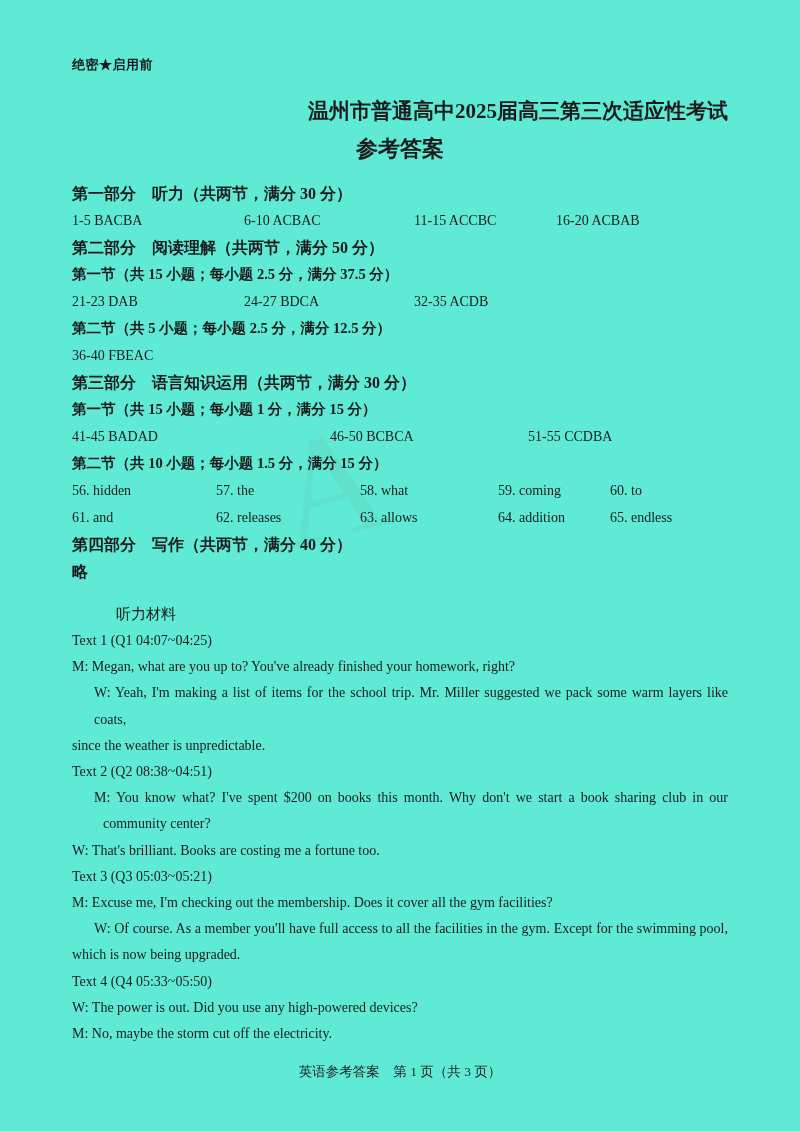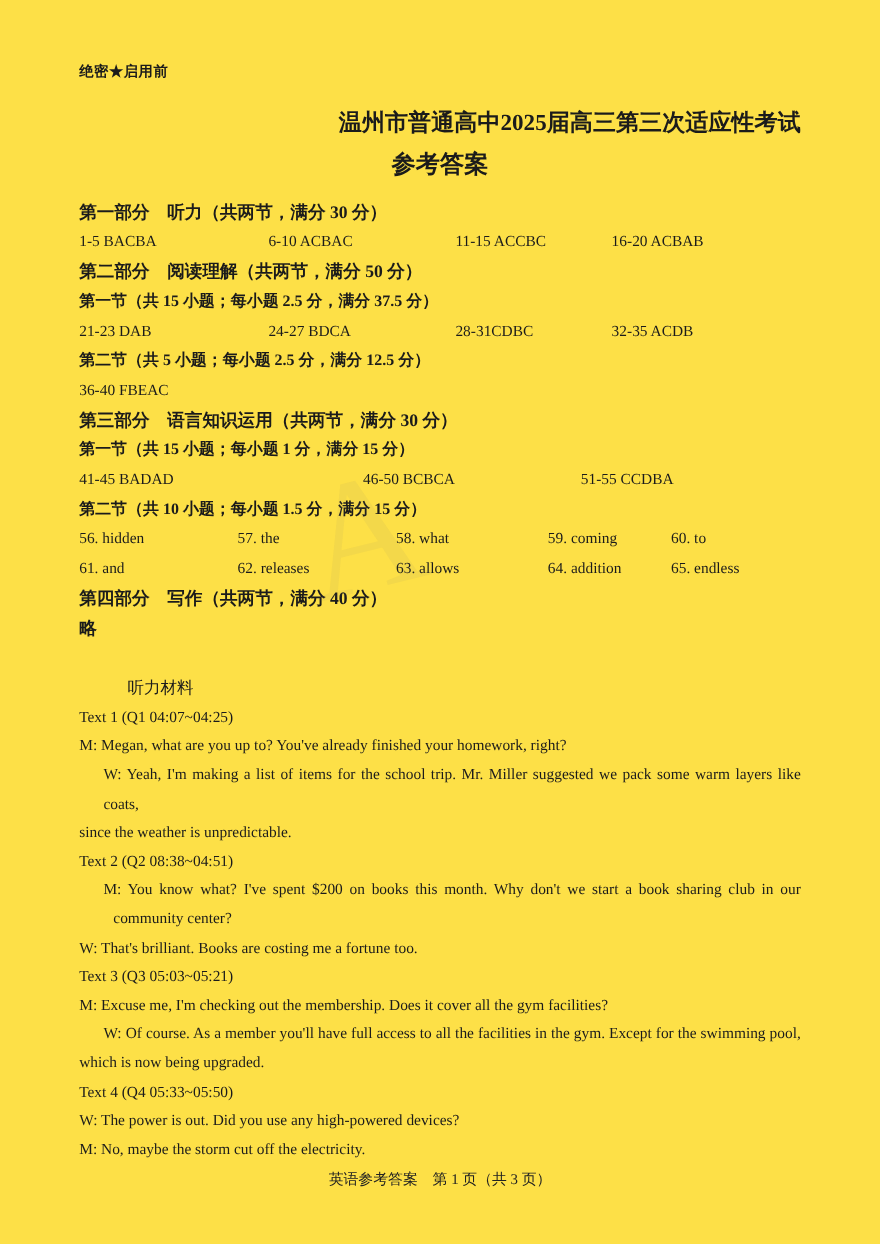--- a/index.html
+++ b/index.html
@@ -3,21 +3,21 @@
 <meta charset="utf-8">
 <style>
   html, body { margin: 0; padding: 0; background: #ffffff; }
   .page {
     position: relative;
     width: 800px;
     height: 1131px;
     margin: 0 auto;
     box-sizing: border-box;
     padding: 56px 72px 0 72px;
-    background: #fde047;
+    background: #5eead4;
     color: #1b1b1b;
     font-family: "Liberation Serif", "DejaVu Serif", serif;
     font-size: 14px;
     overflow: hidden;
   }
   .security {
     font-weight: bold;
     font-size: 13px;
     letter-spacing: 0.5px;
   }
@@ -38,21 +38,21 @@
   #blocks { margin-top: 16px; }
   .block { line-height: 27px; min-height: 27px; }
   .block.heading { font-weight: bold; font-size: 16px; }
   .block.note { font-weight: bold; font-size: 14.5px; }
   .ans-row { display: grid; font-size: 14px; }
   .ans-row.answers4 { grid-template-columns: 172px 170px 142px 1fr; }
   .ans-row.answers3 { grid-template-columns: 258px 198px 1fr; }
   .ans-row.answers5 { grid-template-columns: 144px 144px 138px 112px 1fr; }
   .ans-row.answers1 { grid-template-columns: 1fr; }
   .t-title {
-    margin-top: 28px;
+    margin-top: 16px;
     font-size: 15px;
     line-height: 26px;
     padding-left: 44px;
   }
   #transcript { margin-top: 1px; }
   .t-line { line-height: 26.2px; font-size: 14px; }
   .t-line.justify { text-align: justify; text-align-last: justify; margin-left: 22px; }
   .t-line.indent { padding-left: 31px; }
   .footer {
     position: absolute;
@@ -91,21 +91,20 @@
         <span>1-5 BACBA</span>
         <span>6-10 ACBAC</span>
         <span>11-15 ACCBC</span>
         <span>16-20 ACBAB</span>
       </div>
       <div class="block heading">第二部分　阅读理解（共两节，满分 50 分）</div>
       <div class="block note">第一节（共 15 小题；每小题 2.5 分，满分 37.5 分）</div>
       <div class="block ans-row answers4">
         <span>21-23 DAB</span>
         <span>24-27 BDCA</span>
-        <span>28-31CDBC</span>
         <span>32-35 ACDB</span>
       </div>
       <div class="block note">第二节（共 5 小题；每小题 2.5 分，满分 12.5 分）</div>
       <div class="block ans-row answers1">
         <span>36-40 FBEAC</span>
       </div>
       <div class="block heading">第三部分　语言知识运用（共两节，满分 30 分）</div>
       <div class="block note">第一节（共 15 小题；每小题 1 分，满分 15 分）</div>
       <div class="block ans-row answers3">
         <span>41-45 BADAD</span>

